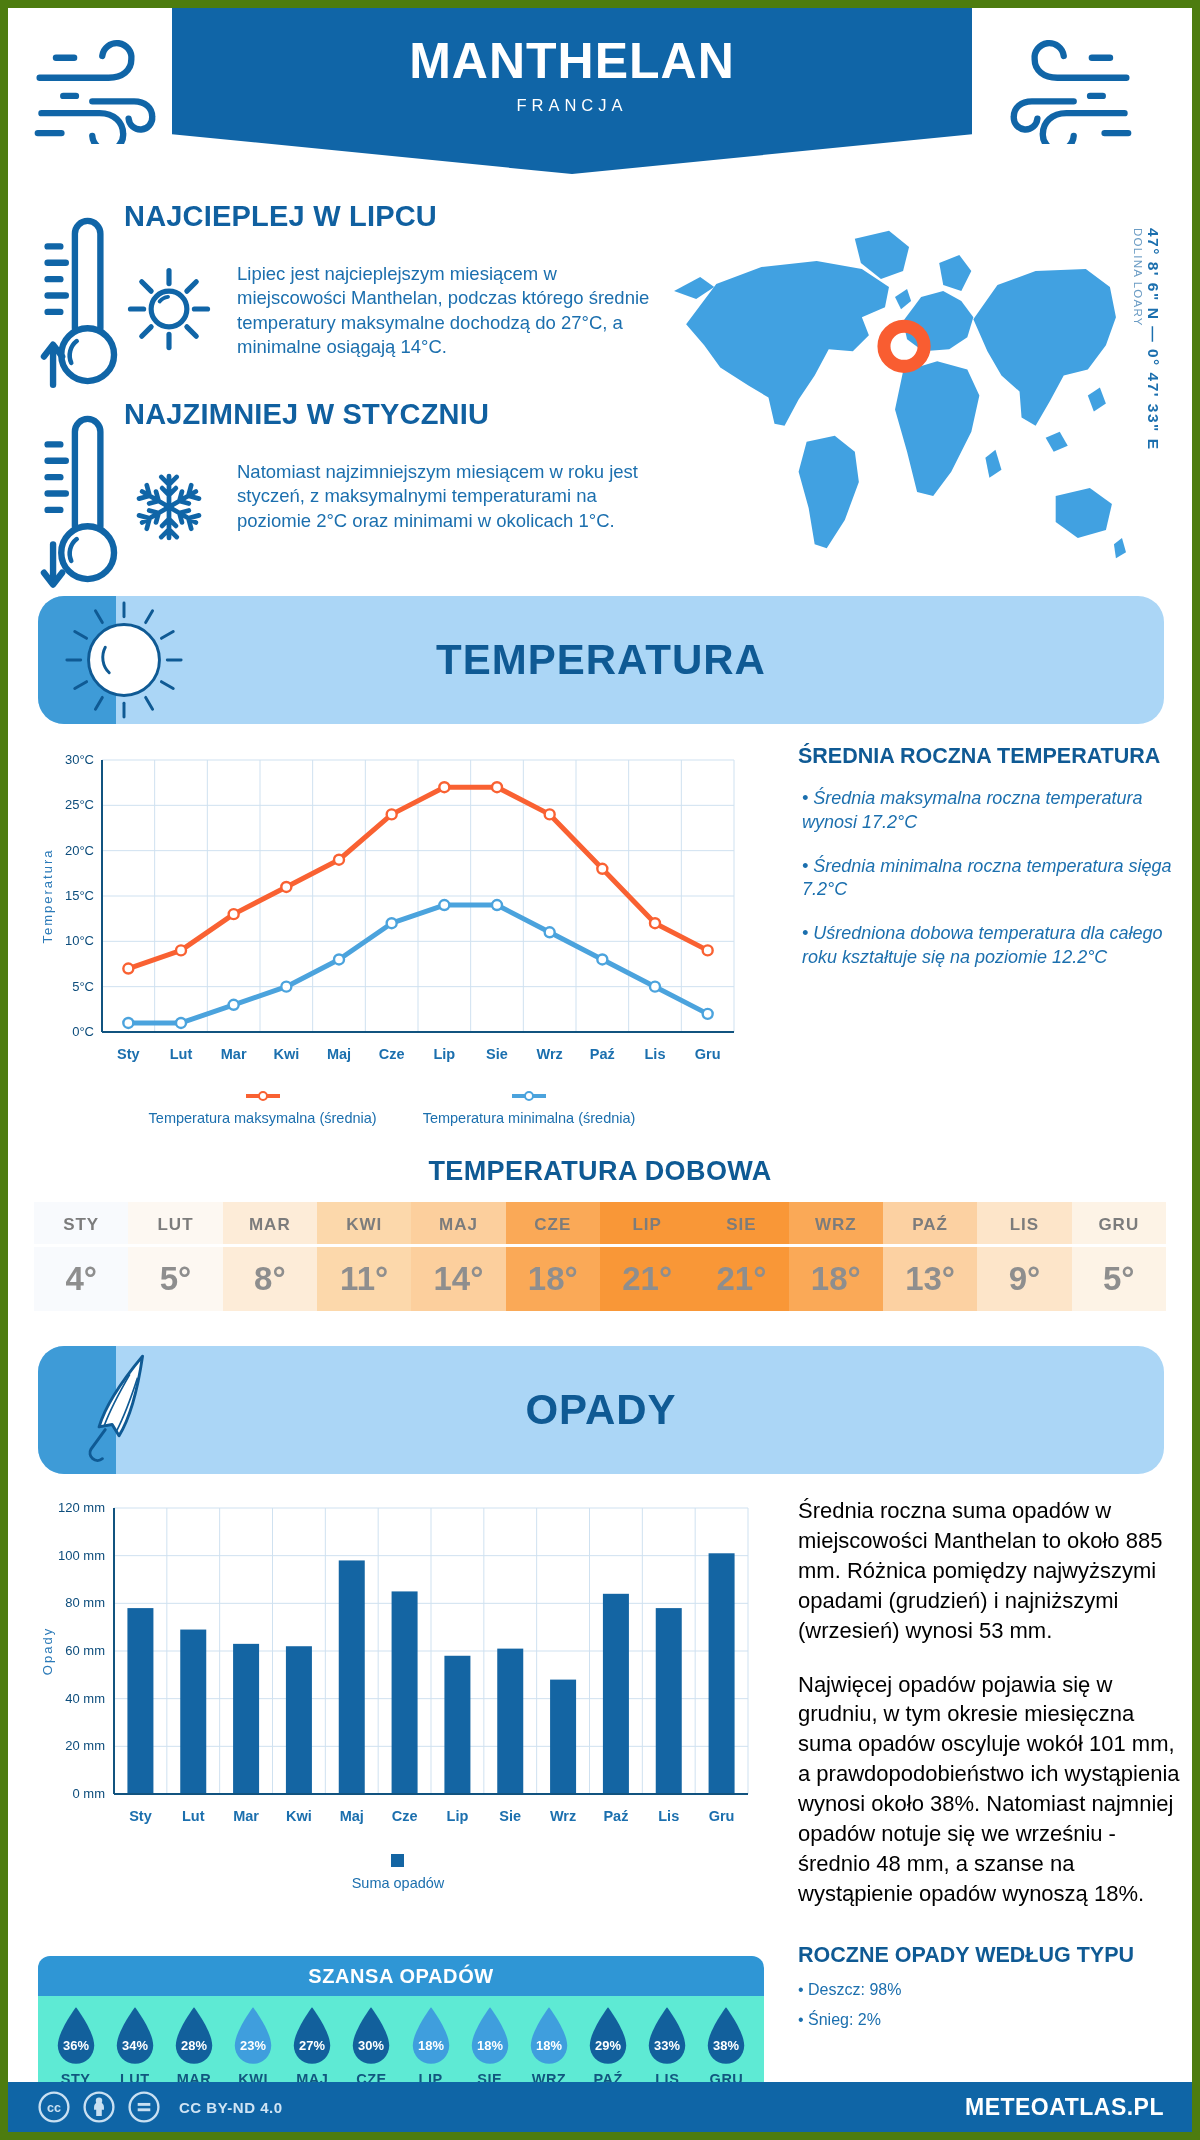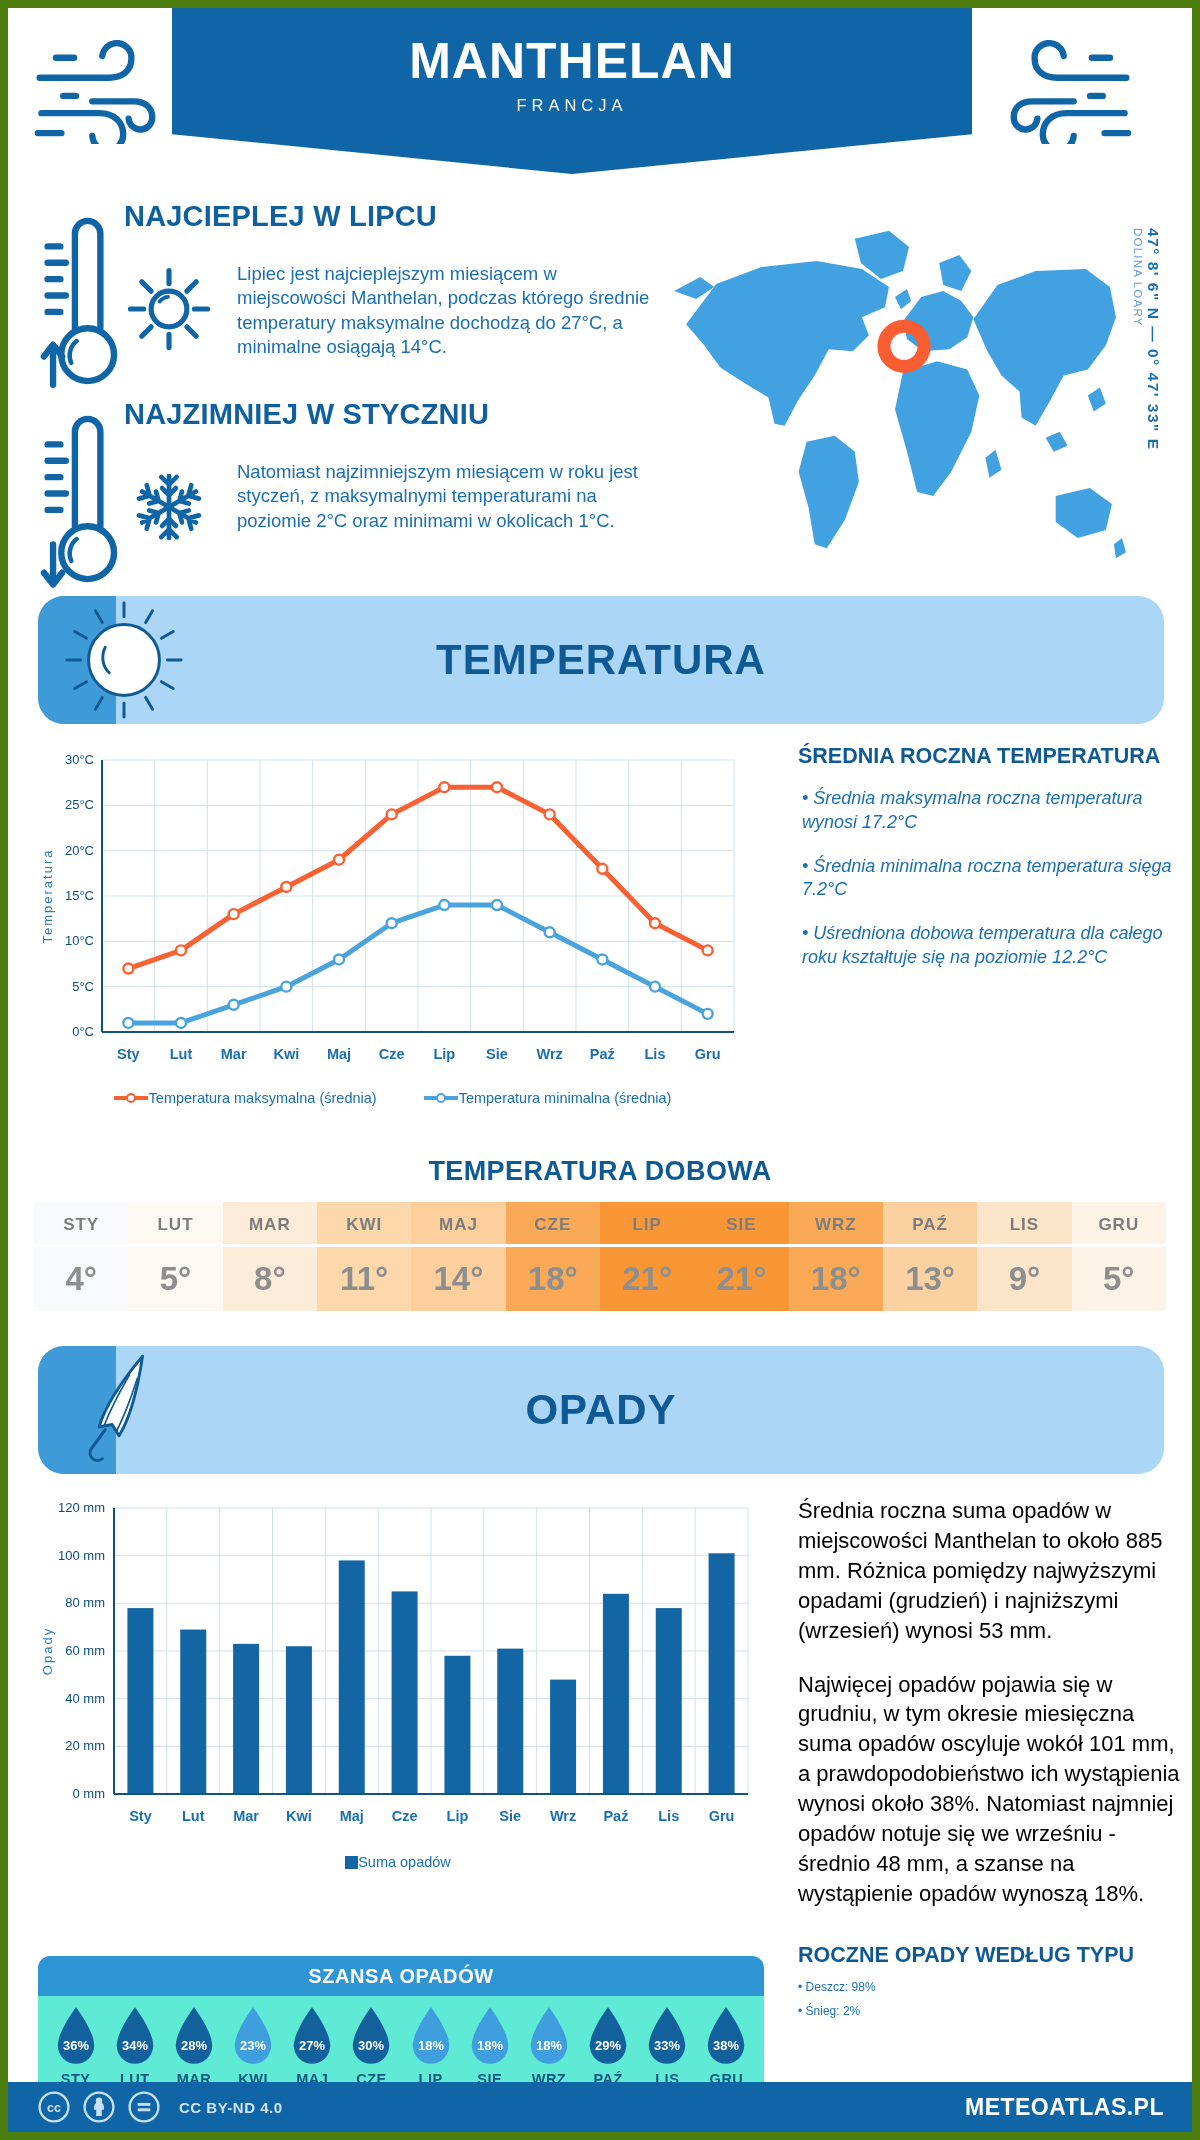--- a/index.html
+++ b/index.html
@@ -36,38 +36,38 @@
 
   
   svg.chart{overflow:visible;}
   .grid{stroke:#cfe1f0;stroke-width:1;}
   .axis{stroke:#11537f;stroke-width:2;}
   text.tick{font-size:13px;fill:#0d4d7c;}
   text.cat{font-size:14.5px;font-weight:600;fill:#1b6fae;}
   text.ylab{font-size:13px;fill:#2b7ab8;letter-spacing:2px;}
 
   .legend{display:flex;justify-content:center;align-items:center;gap:46px;font-size:14.5px;color:#1b6fae;}
-  .legend .item{display:flex;align-items:center;}
+  .legend .item{display:flex;align-items:center;gap:8px;flex-direction:column;}
   .sq{display:inline-block;width:13px;height:13px;background:#1465a3;}
 
   
   .annual h3,.ptype h3{margin:0 0 18px;font-size:21.5px;color:#0f5a94;}
   .annual p{margin:0 4px 20px;font-size:18px;line-height:1.32;color:#1b6fae;font-style:italic;}
 
   .daily-head{left:0;top:1148px;width:1184px;text-align:center;font-size:27px;font-weight:700;color:#0f5a94;letter-spacing:.4px;}
   .daily{left:26px;top:1194px;width:1132px;display:flex;}
   .t-col{flex:1 1 0;}
   .t-mon{height:42px;line-height:46px;text-align:center;font-weight:700;font-size:17px;color:#7c7c7c;letter-spacing:1px;}
   .t-val{height:64px;line-height:64px;border-top:3px solid #fff;text-align:center;font-weight:700;font-size:33px;color:#8e8e8e;}
 
   
   .pcol{left:790px;top:1488px;width:386px;}
   .pcol p{margin:0 0 24px;font-size:22px;line-height:1.36;color:#000000;}
   .pcol .ptype h3{margin:34px 0 10px;}
-  .pcol .bullet{margin:0 0 6px;font-size:12px;line-height:1.5;color:#1b6fae;}
+  .pcol .bullet{margin:0 0 6px;font-size:16px;line-height:1.5;color:#1b6fae;}
 
   
   .chance{left:30px;top:1948px;width:726px;}
   .chance .cbar{height:40px;background:#2f96d5;border-radius:12px 12px 0 0;display:flex;align-items:center;
                 justify-content:center;color:#fff;font-weight:700;font-size:20px;letter-spacing:.6px;}
   .chance .cbody{background:#5eead4;border-radius:0 0 18px 18px;padding:10px 8px 14px;display:flex;}
   .drop-item{flex:1 1 0;text-align:center;}
   .dropsvg{width:46px;height:60px;display:block;margin:0 auto;}
   .droppct{font-size:13.5px;font-weight:700;fill:#fff;}
   .droplab{margin-top:5px;font-size:14.5px;font-weight:700;color:#11567f;letter-spacing:.5px;}

